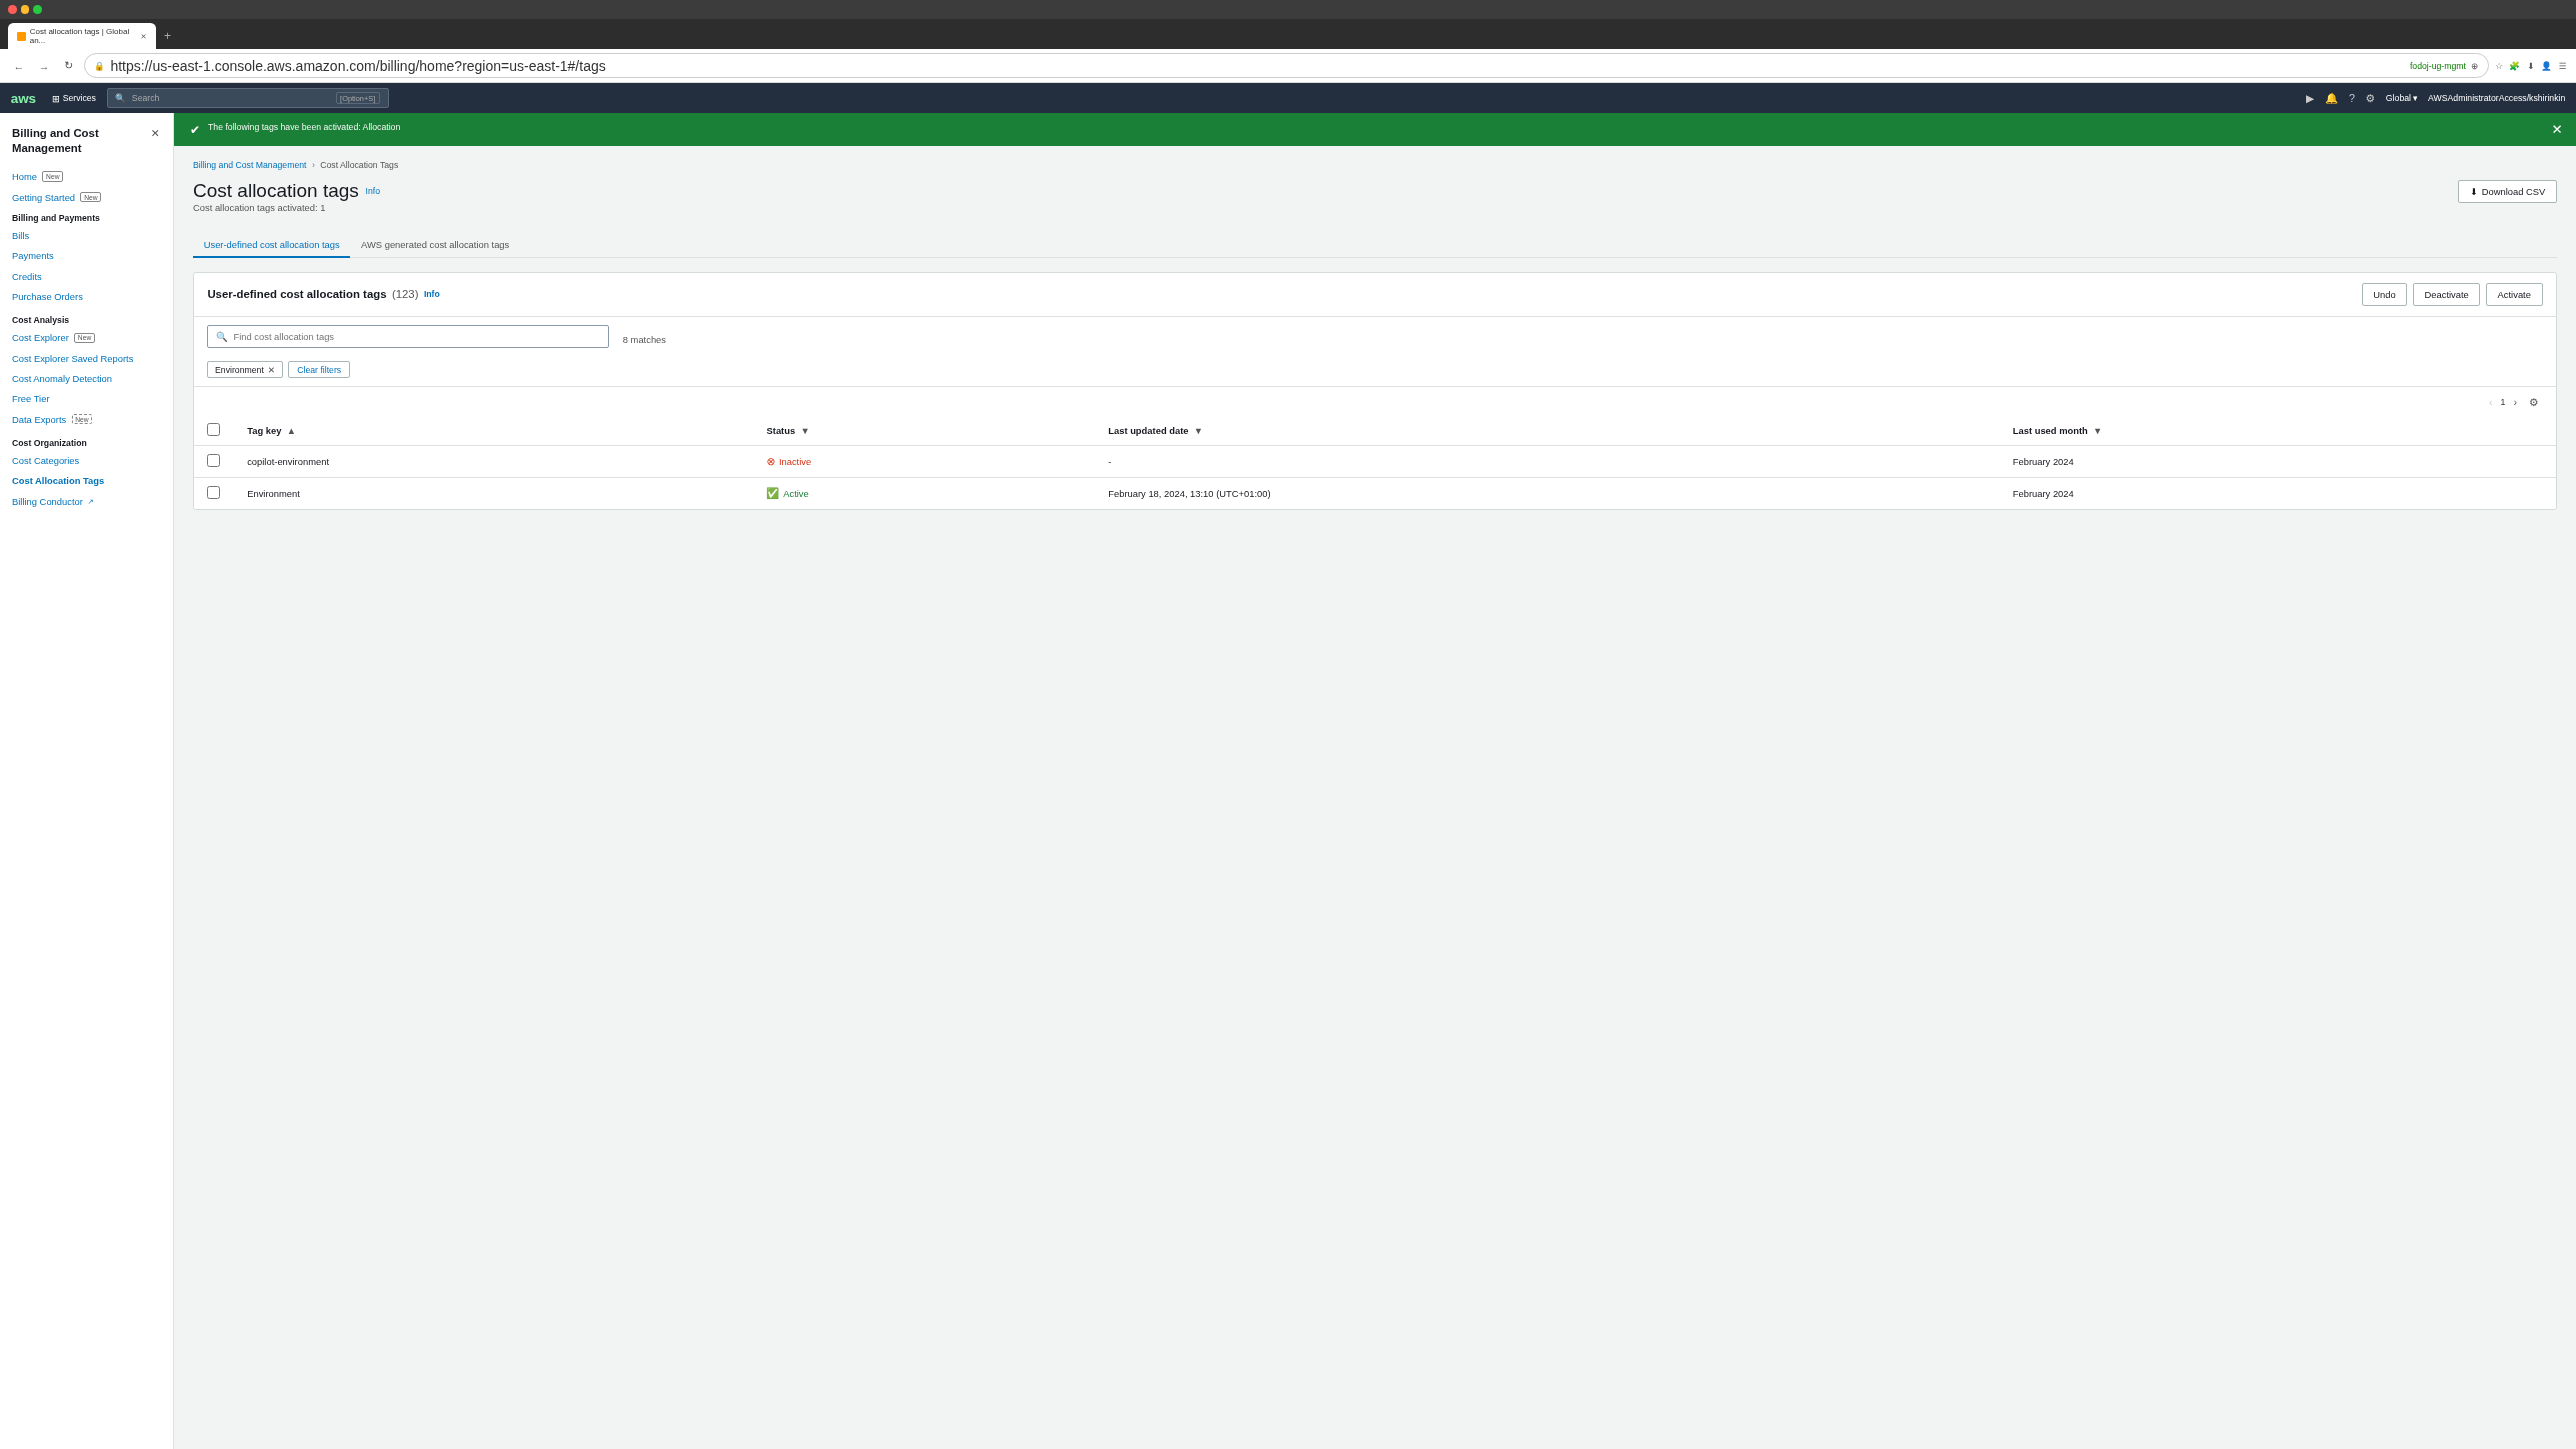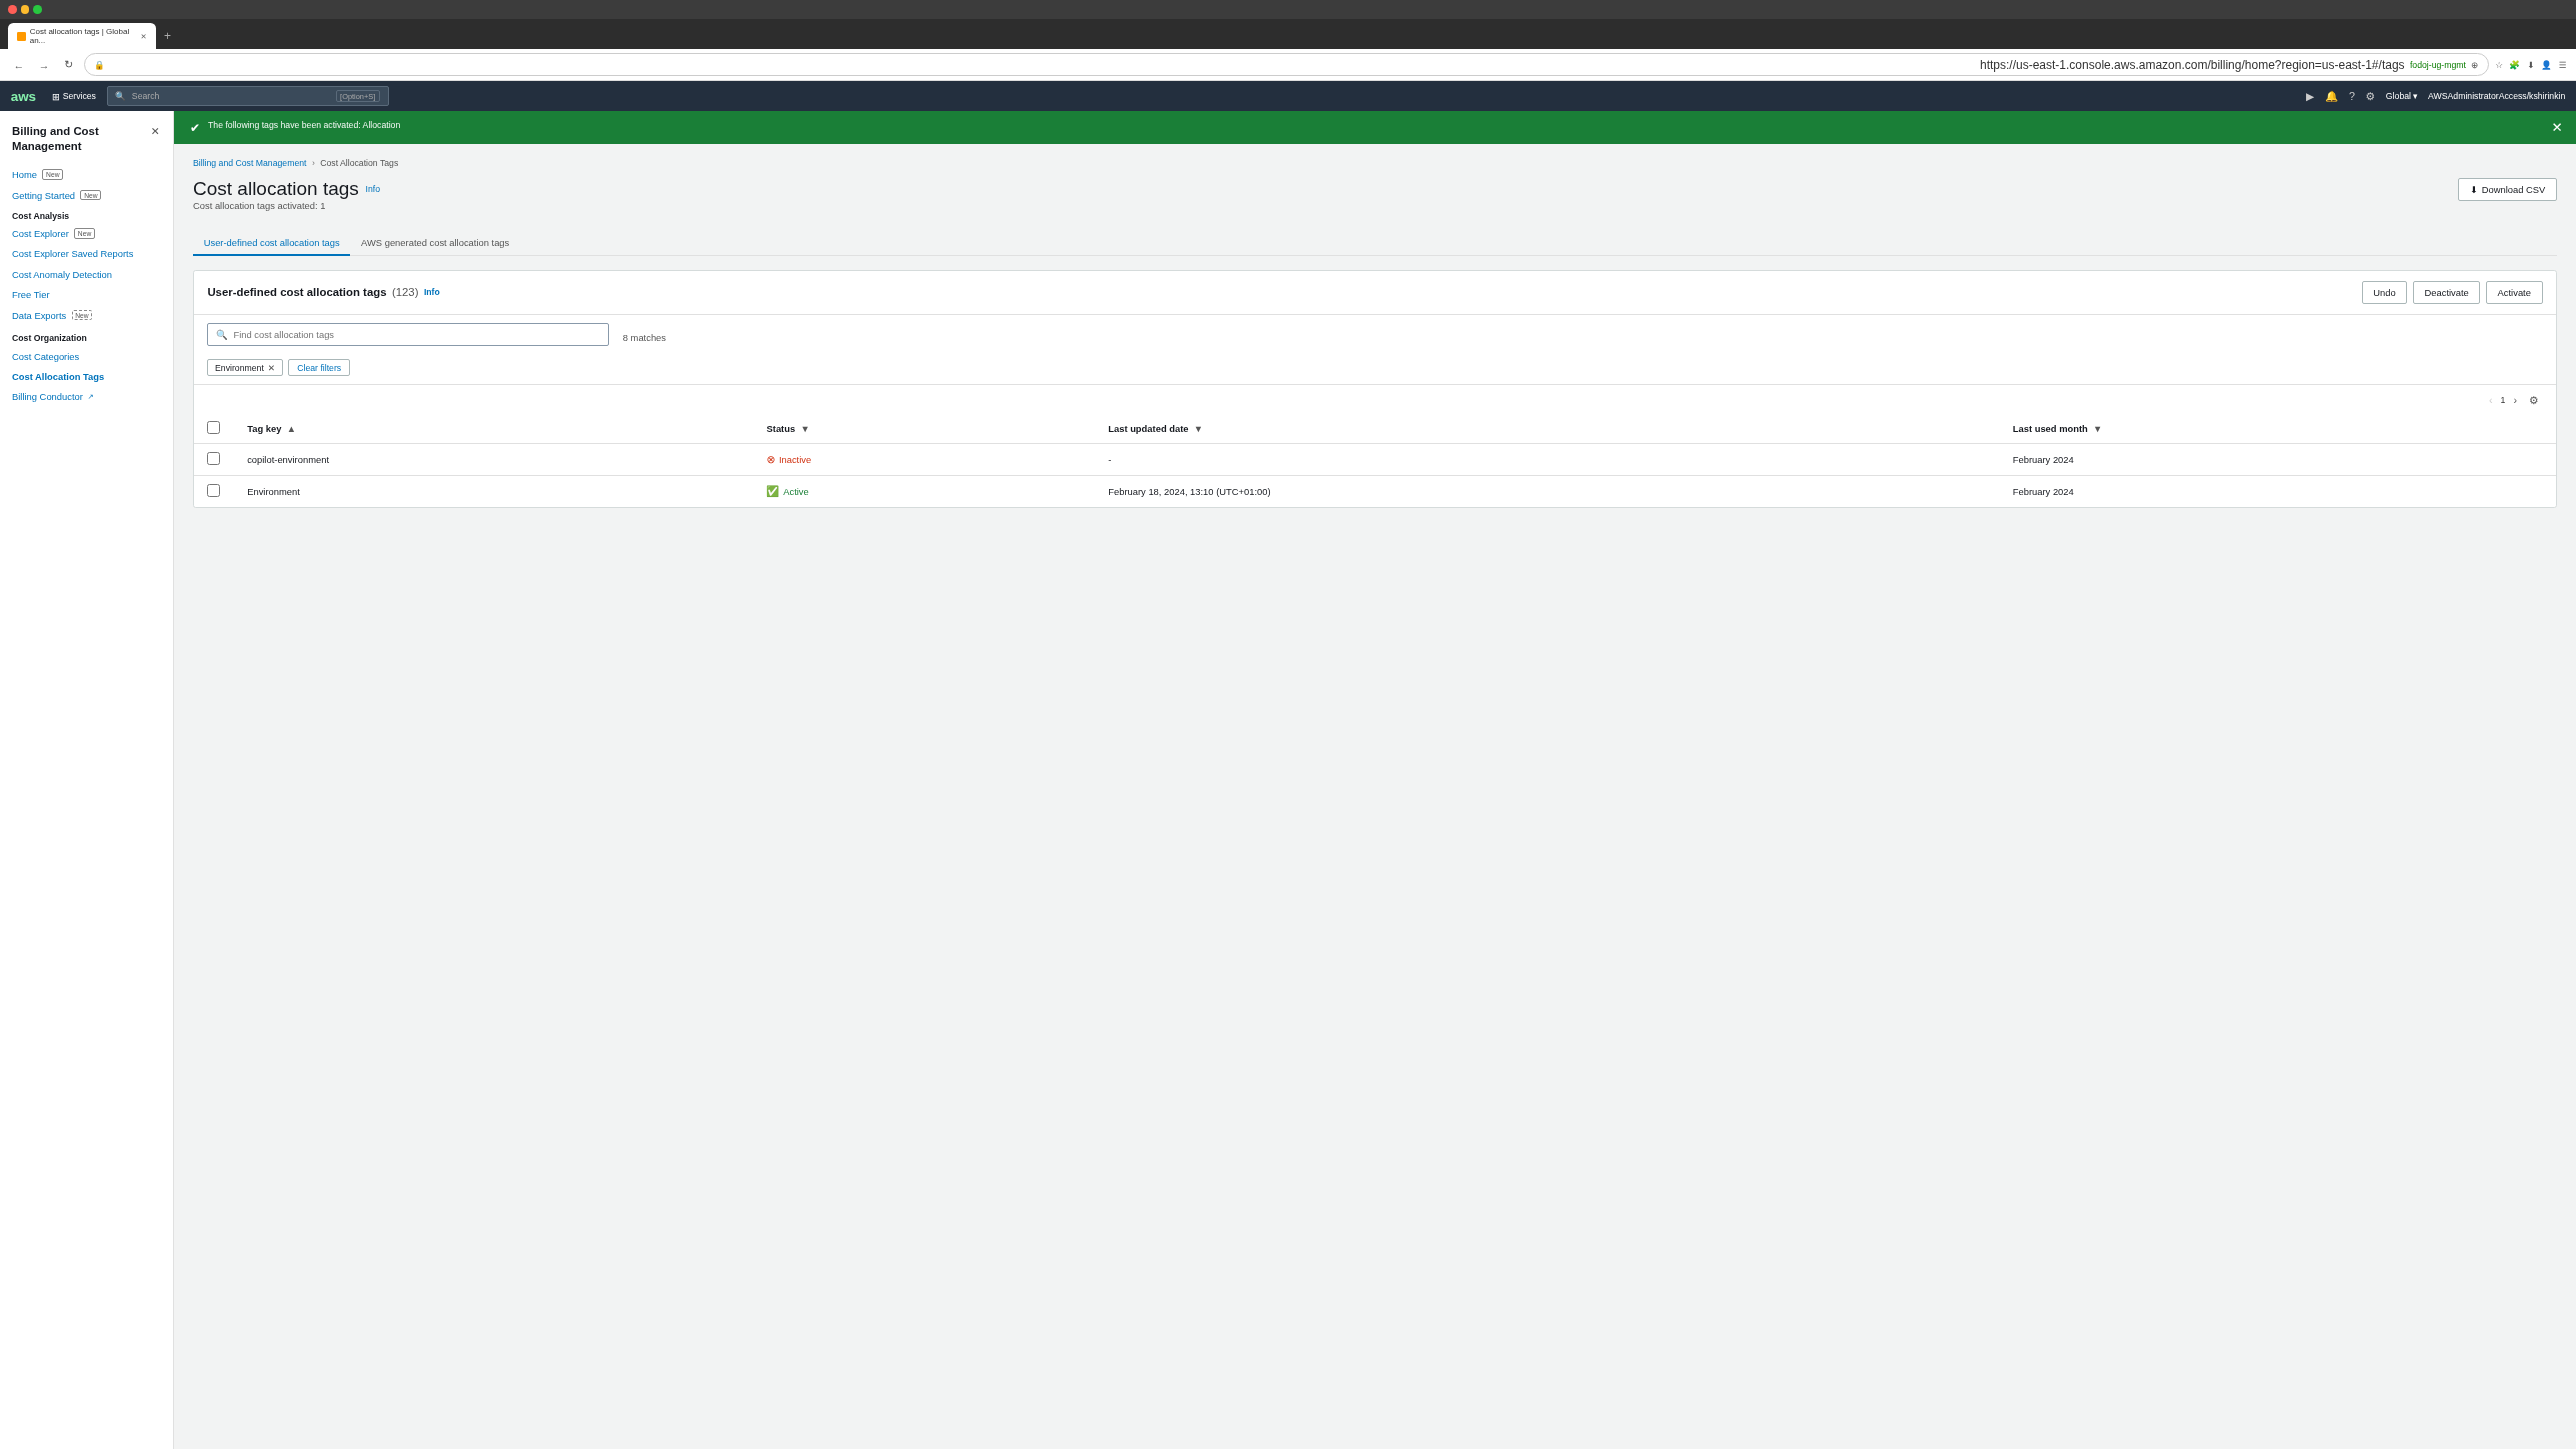--- a/index.html
+++ b/index.html
@@ -13,21 +13,21 @@
     .dot-yellow { background: #febc2e; }
     .dot-green { background: #28c840; }
     .browser-tab-bar { background: #2d2d2d; display: flex; align-items: center; padding: 4px 8px 0; gap: 2.7px; }
     .browser-tab { background: #fff; border-radius: 5.4px 5.4px 0 0; padding: 4px 9.4px; font-size: 8px; color: #333; display: flex; align-items: center; gap: 4px; max-width: 148px; }
     .browser-tab-icon { width: 9.4px; height: 9.4px; background: #f90; border-radius: 1.3px; display: inline-block; }
     .browser-tab-close { color: #666; font-size: 7.4px; cursor: pointer; margin-left: 2.7px; }
     .browser-new-tab { color: #aaa; font-size: 12px; background: none; border: none; cursor: pointer; padding: 2.7px 5.4px; }
     .address-bar-row { background: #fff; padding: 4px 9.4px; display: flex; align-items: center; gap: 6.7px; border-bottom: 0.7px solid #ddd; }
     .nav-btn { background: none; border: none; color: #555; font-size: 10.7px; cursor: pointer; padding: 1.3px 4px; }
     .address-bar { flex: 1; border: 0.7px solid #ccc; border-radius: 13.4px; padding: 3.4px 9.4px; font-size: 8.7px; color: #333; display: flex; align-items: center; gap: 5.4px; }
-    .address-bar-url { flex: 1; color: #333; font-size: 12px; text-align: right; }
+    .address-bar-url { flex: 1; color: #333; font-size: 14px; }
     .address-bar-actions { display: flex; gap: 5px; align-items: center; }
     .addr-action { color: #555; font-size: 8.7px; cursor: pointer; }
     .green-text { color: #0a7c00; font-weight: 500; }
 
     
     .aws-nav { background: #232f3e; display: flex; align-items: center; padding: 0 10.7px; height: 29.5px; gap: 10.7px; }
     .aws-logo { color: #ff9900; font-weight: bold; font-size: 14.8px; margin-right: 5.4px; }
     .aws-logo span { color: #fff; font-size: 7.4px; font-weight: normal; }
     .aws-services-btn { color: #fff; font-size: 8.7px; background: none; border: none; cursor: pointer; display: flex; align-items: center; gap: 2.7px; }
     .aws-search-bar { background: #3a4a5a; border: 0.7px solid #5a6a7a; border-radius: 2px; padding: 2.7px 8px; color: #fff; font-size: 8.7px; display: flex; align-items: center; gap: 5.4px; flex: 1; max-width: 282px; }
@@ -201,20 +201,35 @@
 
     <a class="sidebar-item">
       <span>Home</span>
       <span class="badge-new">New</span>
     </a>
     <a class="sidebar-item">
       <span>Getting Started</span>
       <span class="badge-new">New</span>
     </a>
 
+    <div class="sidebar-section">
+      <div class="sidebar-section-label">Billing and Payments</div>
+      <a class="sidebar-item">
+        <span>Bills</span>
+      </a>
+      <a class="sidebar-item">
+        <span>Payments</span>
+      </a>
+      <a class="sidebar-item">
+        <span>Credits</span>
+      </a>
+      <a class="sidebar-item">
+        <span>Purchase Orders</span>
+      </a>
+    </div>
 
     <div class="sidebar-section">
       <div class="sidebar-section-label">Cost Analysis</div>
       <a class="sidebar-item">
         <span>Cost Explorer</span>
         <span class="badge-new">New</span>
       </a>
       <a class="sidebar-item">
         <span>Cost Explorer Saved Reports</span>
       </a>

